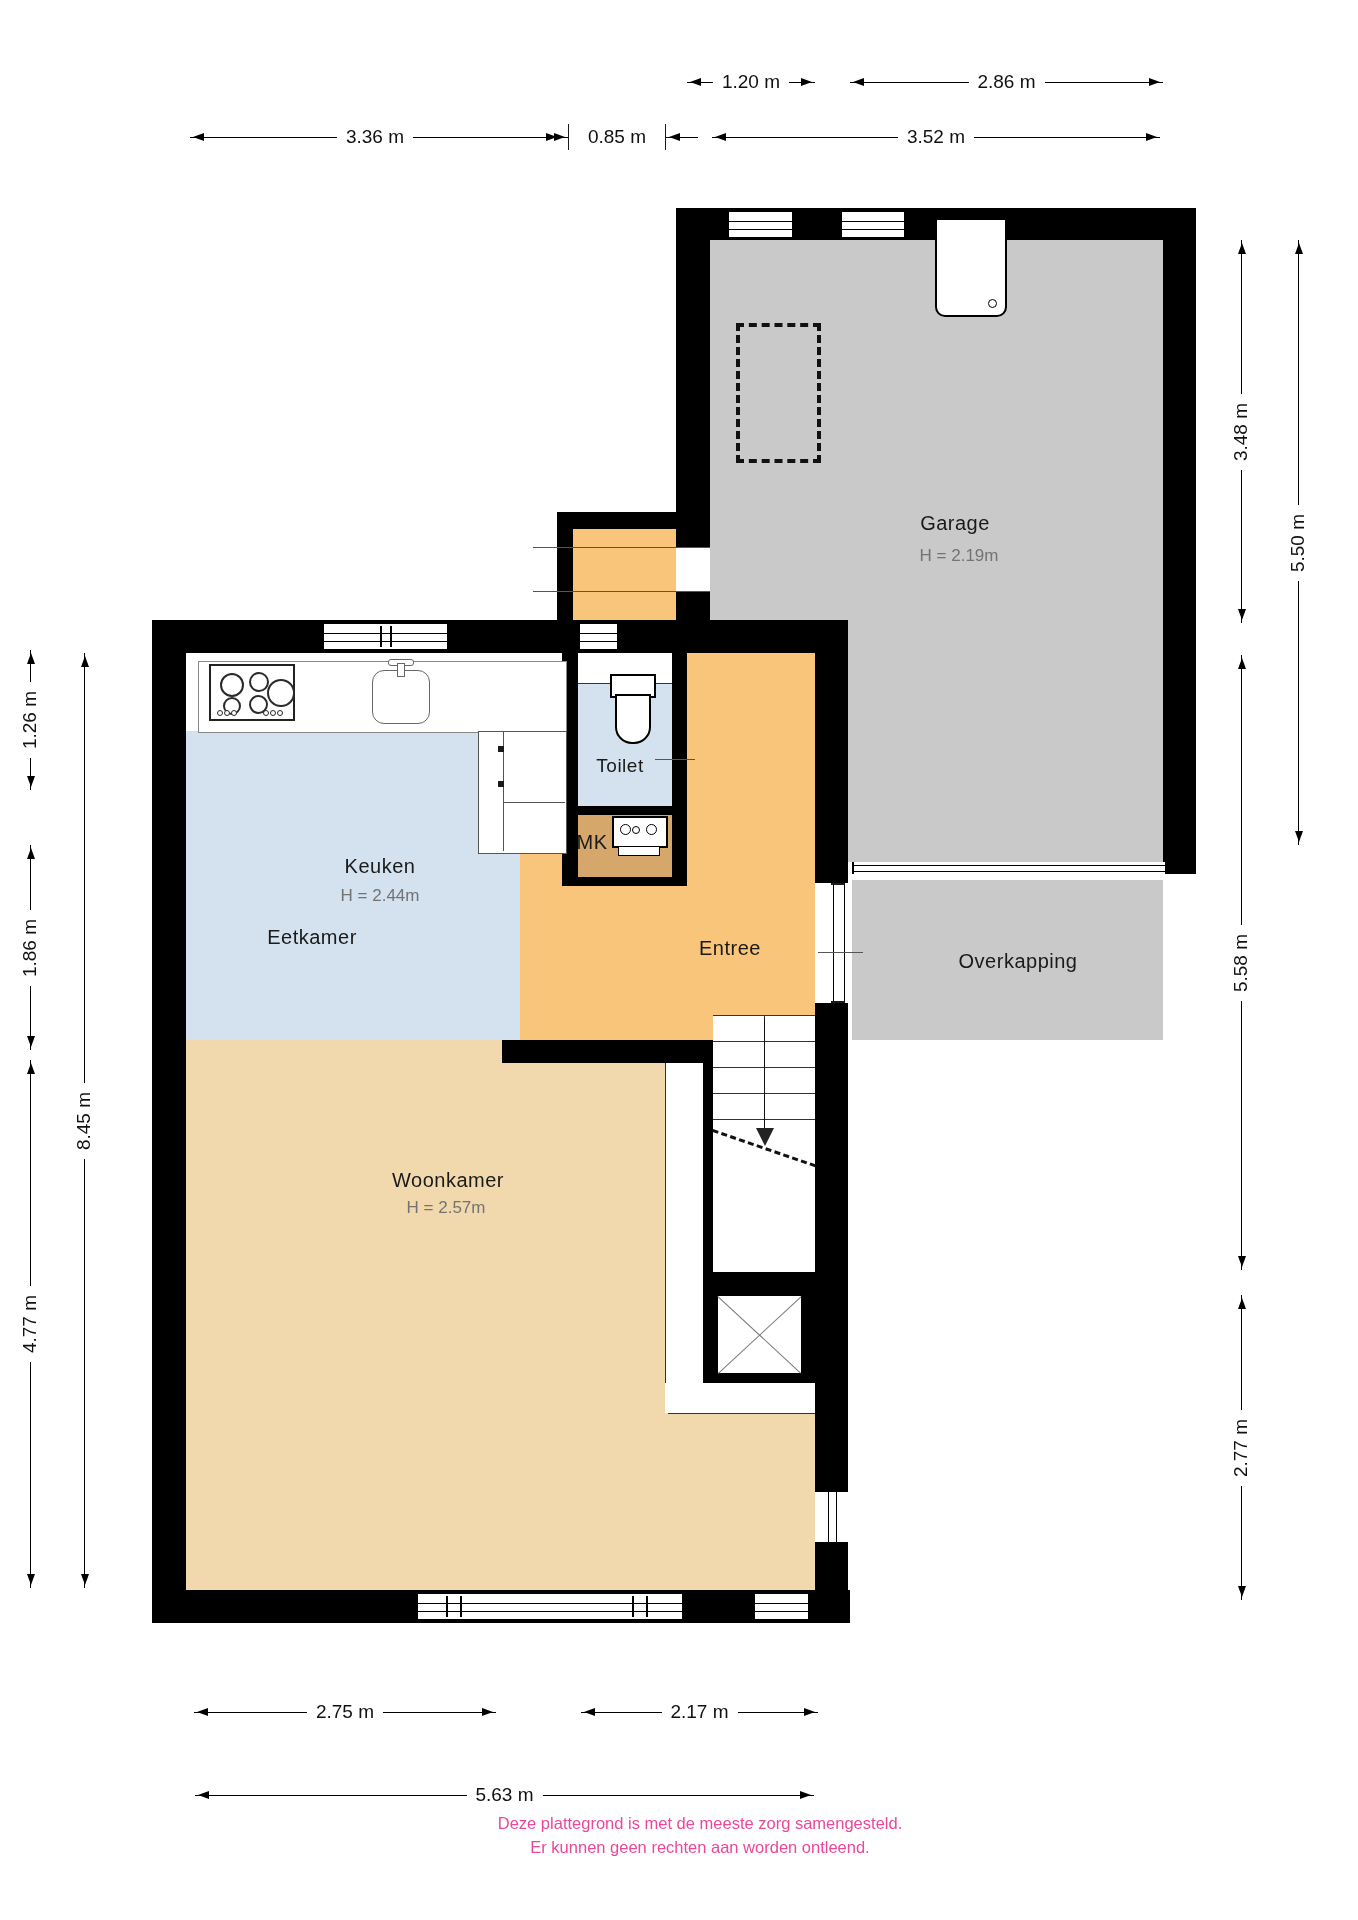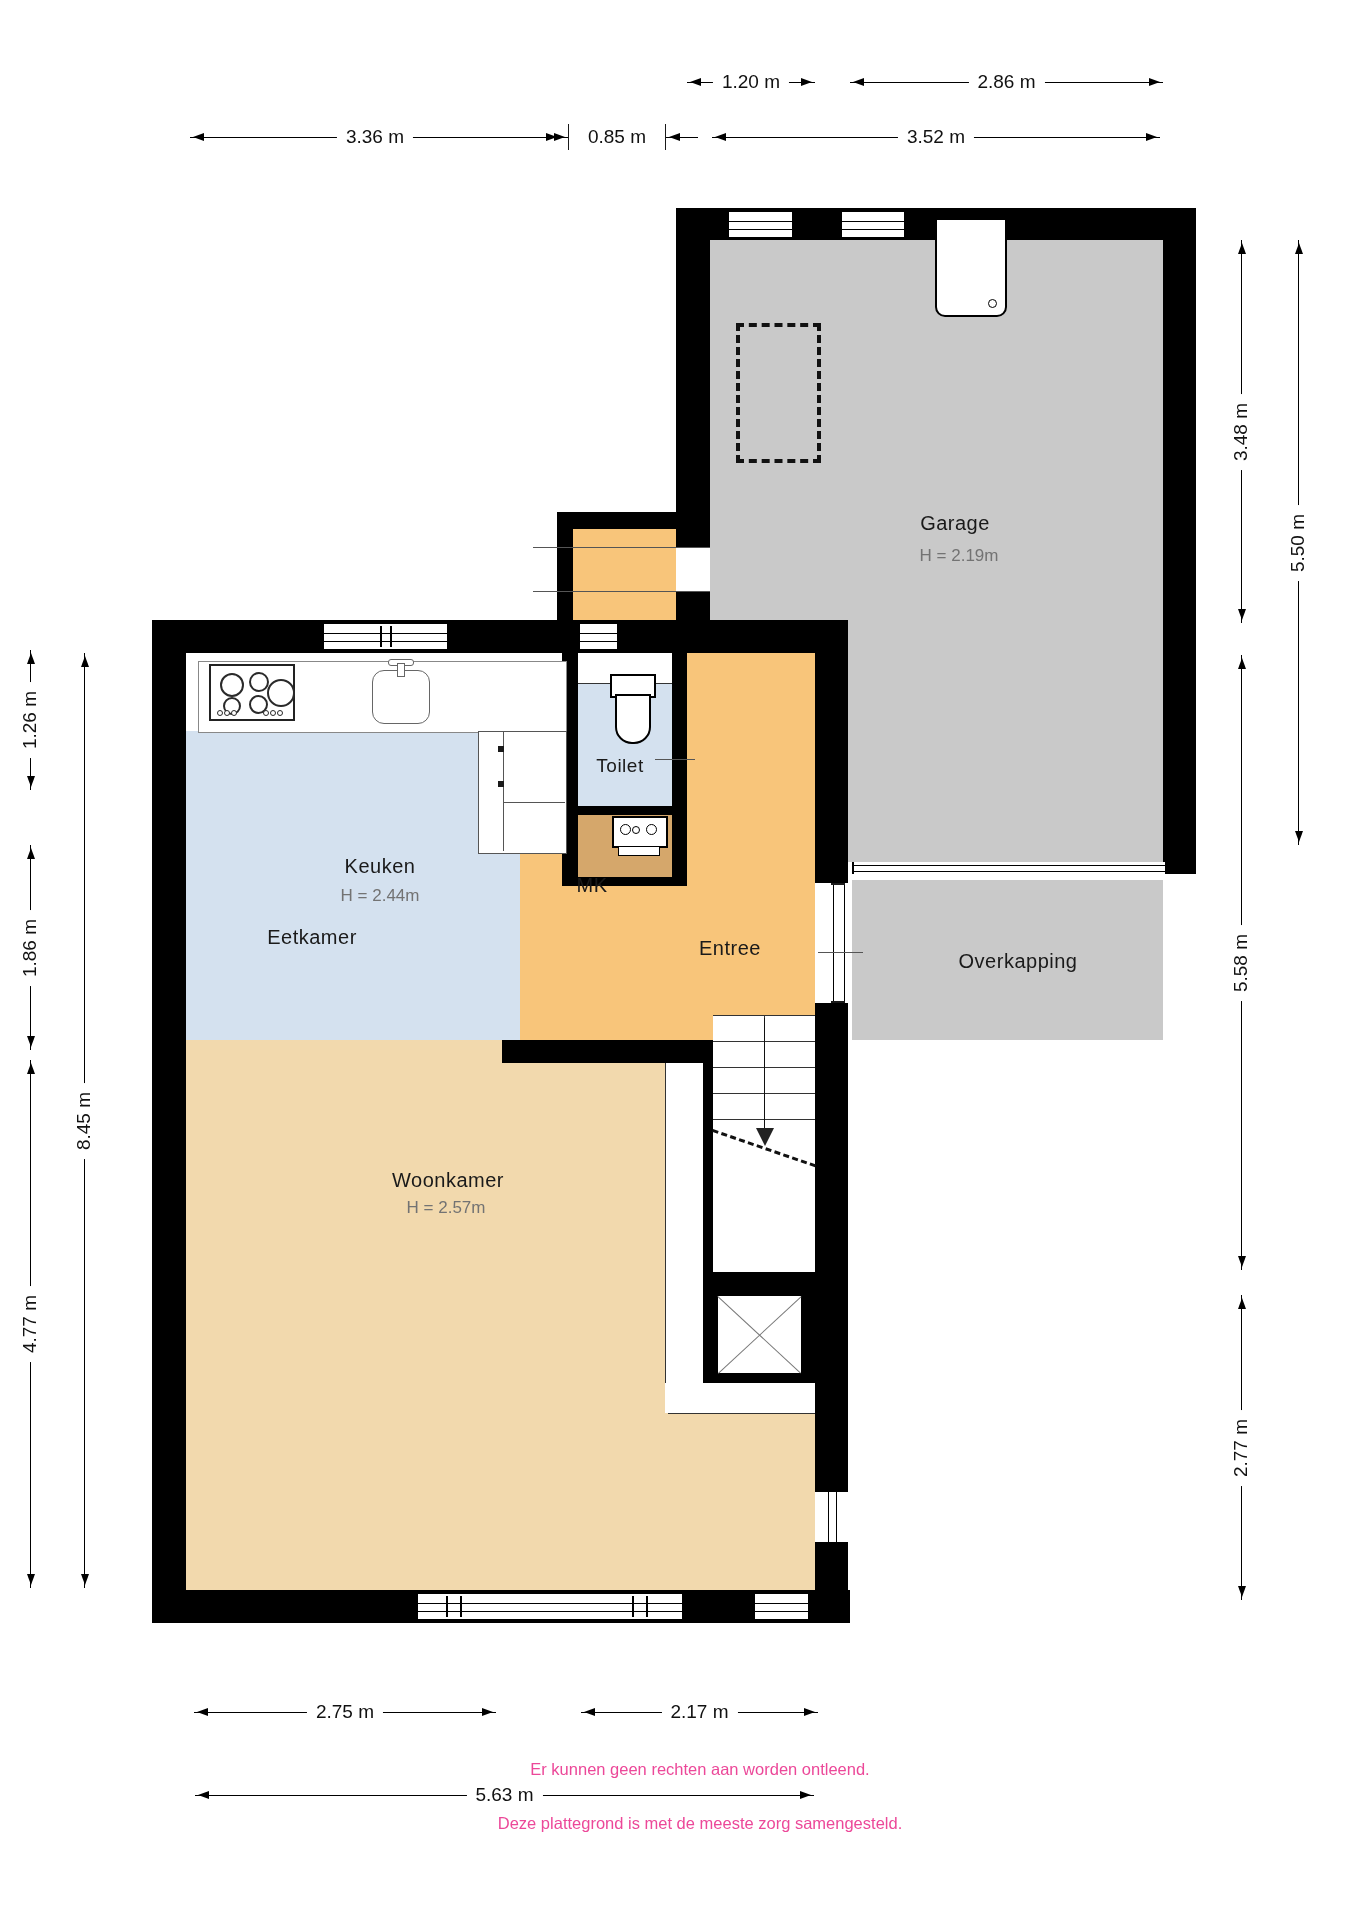--- a/index.html
+++ b/index.html
@@ -185,21 +185,21 @@
   </div>
   <div class="fill" style="left:668px;top:1383px;width:147px;height:30px;background:#fff;border-bottom:1px solid #333;"></div>
   <div class="fill" style="left:665px;top:1063px;width:37px;height:320px;background:#fff;border-left:1px solid #333;"></div>
 
   <div class="room-label" style="left:955px;top:523px;">Garage</div>
   <div class="h-label" style="left:959px;top:556px;">H = 2.19m</div>
   <div class="room-label" style="left:620px;top:766px;font-size:19px;">Toilet</div>
   <div class="room-label" style="left:380px;top:866px;">Keuken</div>
   <div class="h-label" style="left:380px;top:896px;">H = 2.44m</div>
   <div class="room-label" style="left:312px;top:937px;">Eetkamer</div>
-  <div class="room-label" style="left:592px;top:842px;margin-top:43px;">MK</div>
+  <div class="room-label" style="left:592px;top:842px;">MK</div>
   <div class="room-label" style="left:730px;top:948px;">Entree</div>
   <div class="room-label" style="left:1018px;top:961px;">Overkapping</div>
   <div class="room-label" style="left:448px;top:1180px;">Woonkamer</div>
   <div class="h-label" style="left:446px;top:1208px;">H = 2.57m</div>
 
   <div class="hdim" style="left:687px;top:82px;width:128px;">
     <div class="line"></div>
       <div class="ah-l"></div>
       <div class="ah-r"></div>
     <div class="lbl">1.20 m</div>
@@ -302,15 +302,15 @@
     <div class="lbl">2.17 m</div>
   </div>
   <div class="hdim" style="left:195px;top:1795px;width:619px;">
     <div class="line"></div>
       <div class="ah-l"></div>
       <div class="ah-r"></div>
     <div class="lbl">5.63 m</div>
   </div>
 
   <div class="footer-line" style="left:700px;top:1814px;">Deze plattegrond is met de meeste zorg samengesteld.</div>
-  <div class="footer-line" style="left:700px;top:1760px;text-align:right;">Er kunnen geen rechten aan worden ontleend.</div>
+  <div class="footer-line" style="left:700px;top:1838px;text-align:right;">Er kunnen geen rechten aan worden ontleend.</div>
 
 </div>
 
 </body></html>

